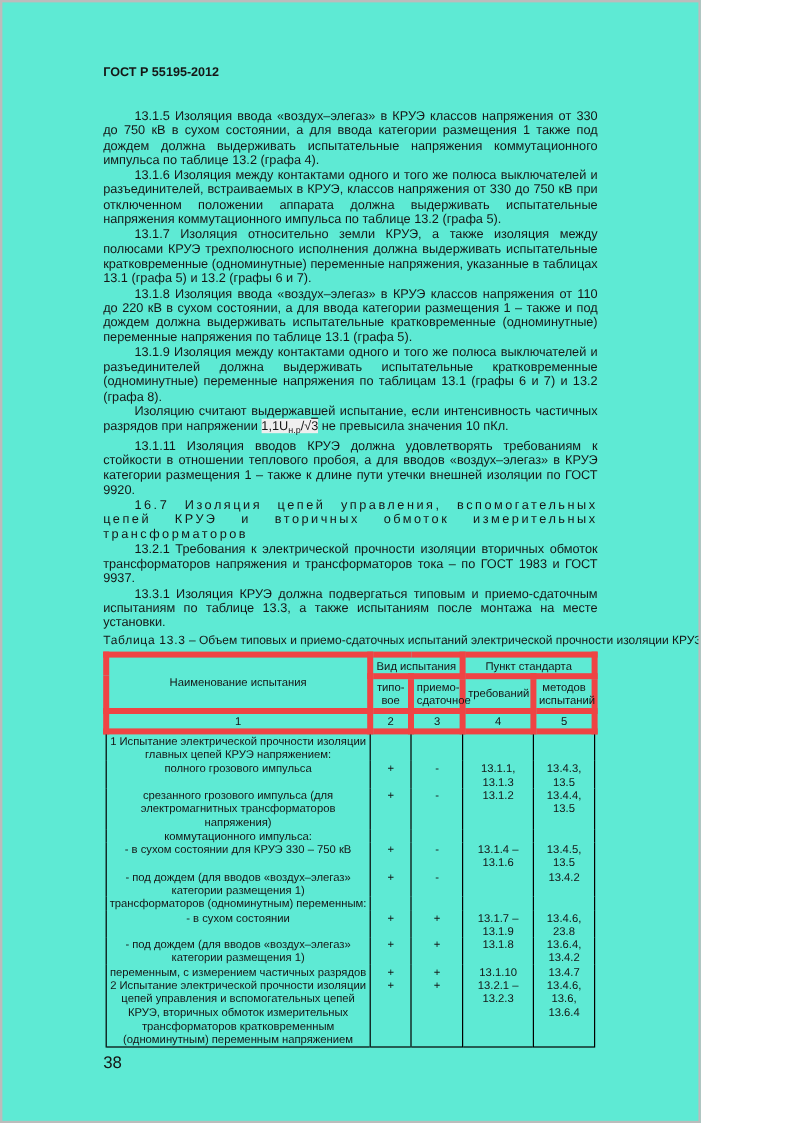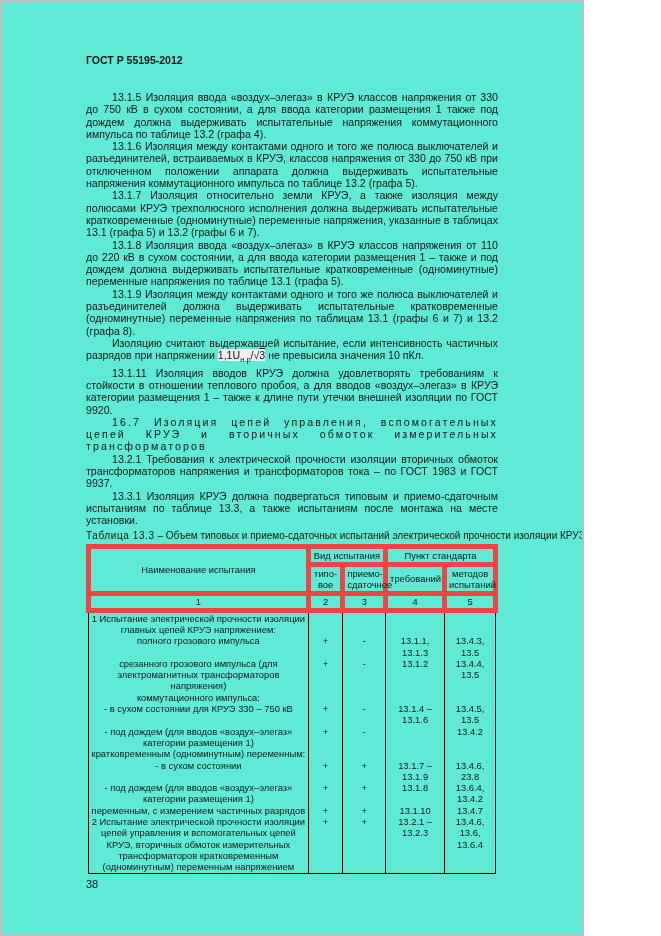--- a/index.html
+++ b/index.html
@@ -66,21 +66,21 @@
     border-right: 1px solid #000;
     border-top: none;
     border-bottom: none;
     vertical-align: top;
     padding: 0 1px;
     white-space: pre-line;
     text-align: center;
   }
   table.tests tbody td.c-name { text-align: center; padding: 0 2px; }
 
-  .page-number { font-size: 11px; margin-top: 4px; }
+  .page-number { font-size: 14px; margin-top: 4px; }
 </style>
 </head>
 <body>
 
 <div class="page">
 
   <div class="page-header">
     <span>ГОСТ Р 55195-2012</span>
   </div>
 
@@ -170,21 +170,21 @@
             <td class="c-methods">13.4.5, 13.5</td>
           </tr>
           <tr>
             <td class="c-name">- под дождем (для вводов «воздух–элегаз» категории размещения 1)</td>
             <td class="c-type">+</td>
             <td class="c-acceptance">-</td>
             <td class="c-req"></td>
             <td class="c-methods">13.4.2</td>
           </tr>
           <tr>
-            <td class="c-name">кратковременным (одноминутным) переменным:</td>
+            <td class="c-name">трансформаторов (одноминутным) переменным:</td>
             <td class="c-type"></td>
             <td class="c-acceptance"></td>
             <td class="c-req"></td>
             <td class="c-methods"></td>
           </tr>
           <tr>
             <td class="c-name">- в сухом состоянии</td>
             <td class="c-type">+</td>
             <td class="c-acceptance">+</td>
             <td class="c-req">13.1.7 –

